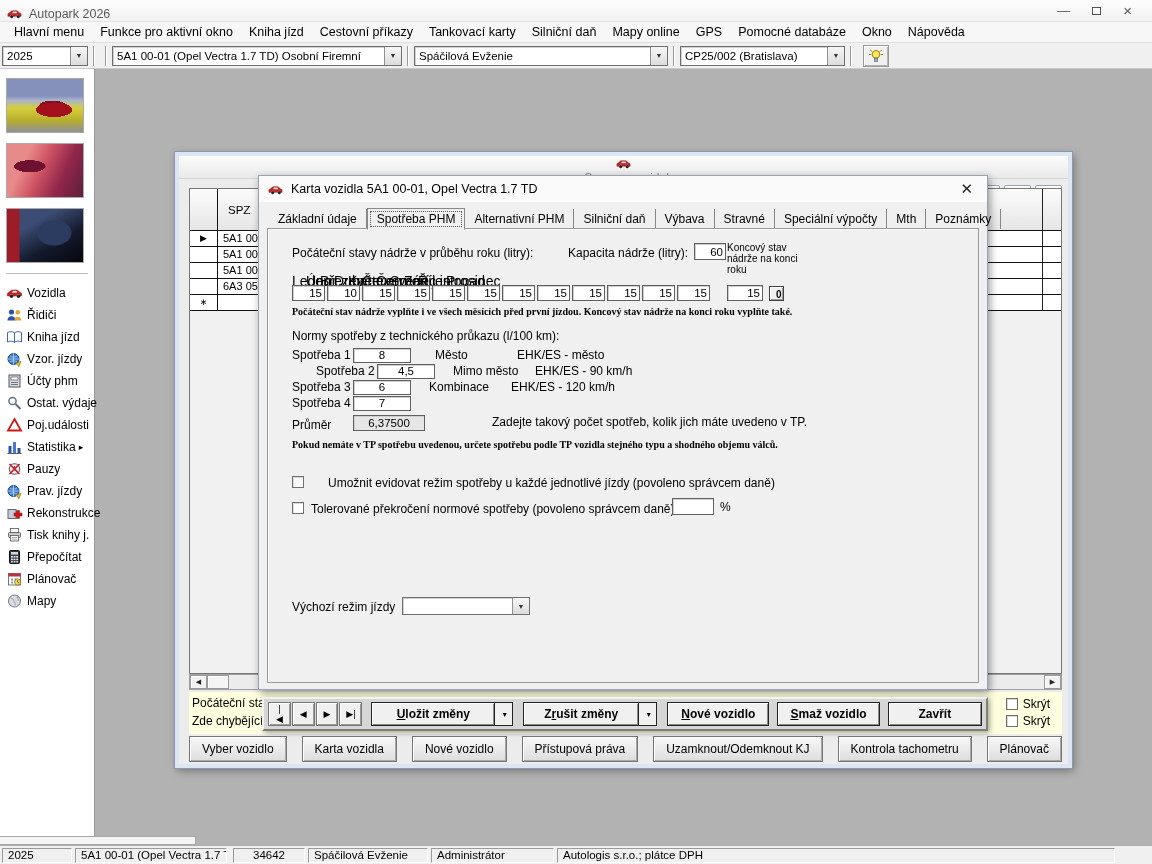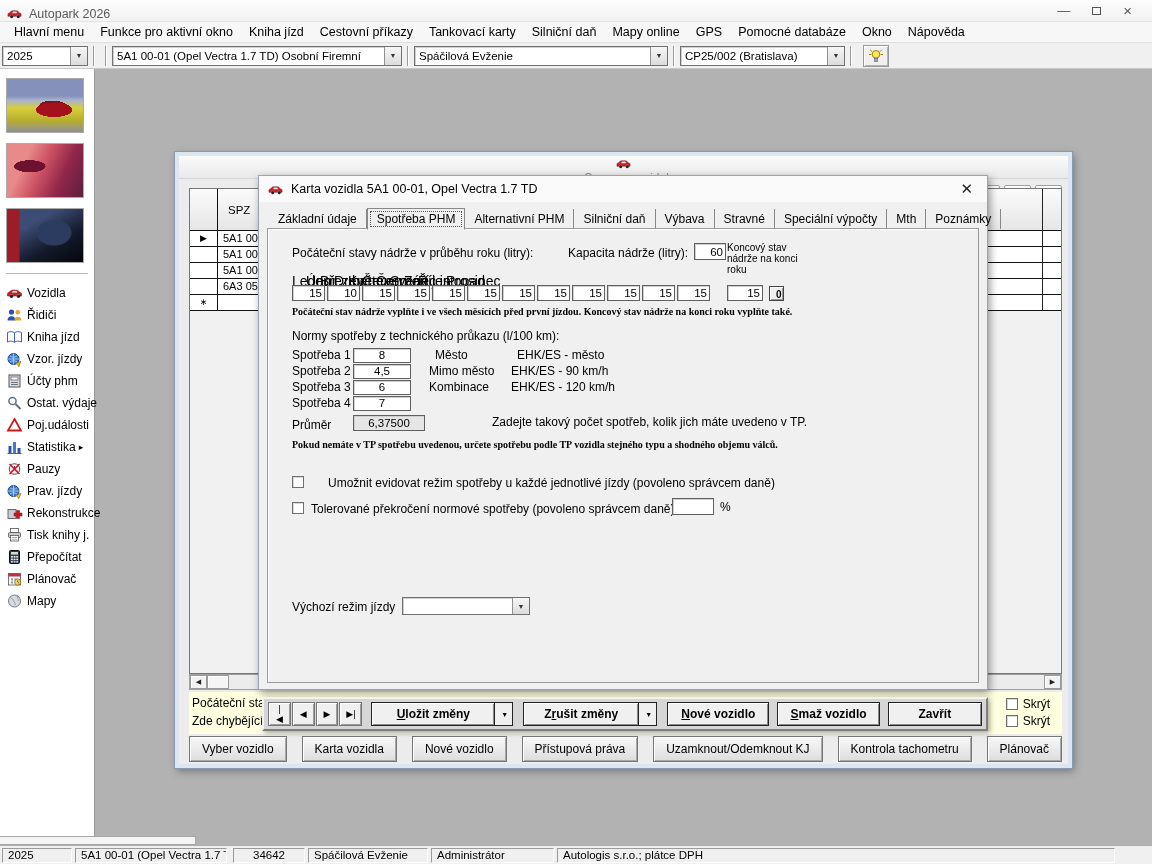--- a/index.html
+++ b/index.html
@@ -518,21 +518,21 @@
       <div class="abs" style="left:24px;top:118px;">
 
           <div style="display:flex;height:16px;align-items:center;">
             <span style="width:61px;">Spotřeba 1</span>
             <input class="field" readonly="" style="width: 58px; height: 15px; text-align: center;" value="8">
             <span style="width:77px;margin-left:24px;">Město</span>
             <span style="margin-left:5px;">EHK/ES - město</span>
           </div>
 
           <div style="display:flex;height:16px;align-items:center;">
-            <span style="width:61px;">Spotřeba 2</span>
+            <span style="width:61px;margin-left:24px;">Spotřeba 2</span>
             <input class="field" readonly="" style="width: 58px; height: 15px; text-align: center;" value="4,5">
             <span style="width:77px;margin-left:18px;">Mimo město</span>
             <span style="margin-left:5px;">EHK/ES - 90 km/h</span>
           </div>
 
           <div style="display:flex;height:16px;align-items:center;">
             <span style="width:61px;">Spotřeba 3</span>
             <input class="field" readonly="" style="width: 58px; height: 15px; text-align: center;" value="6">
             <span style="width:77px;margin-left:18px;">Kombinace</span>
             <span style="margin-left:5px;">EHK/ES - 120 km/h</span>

